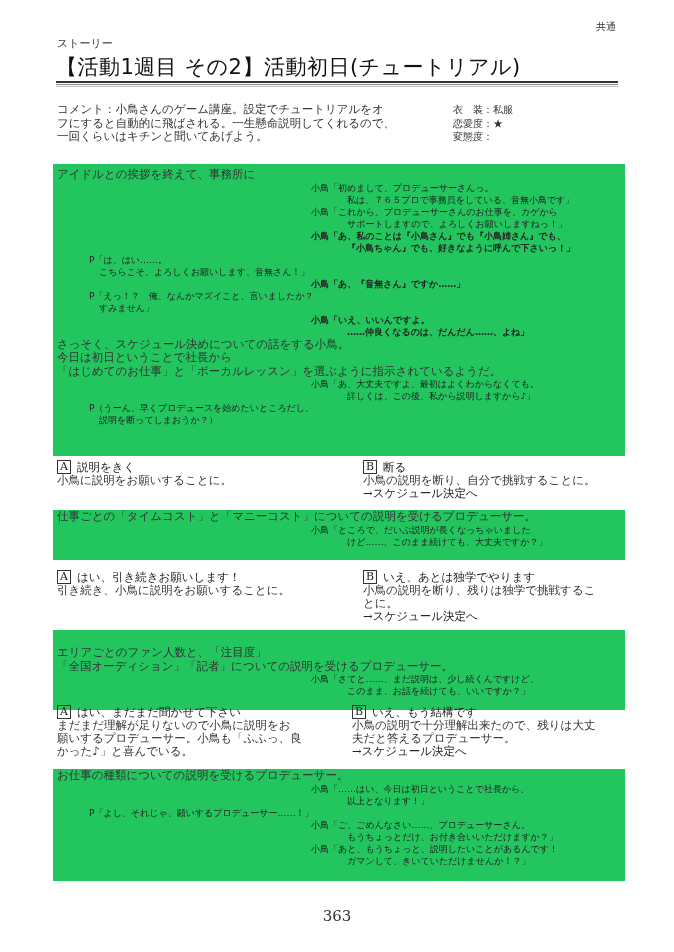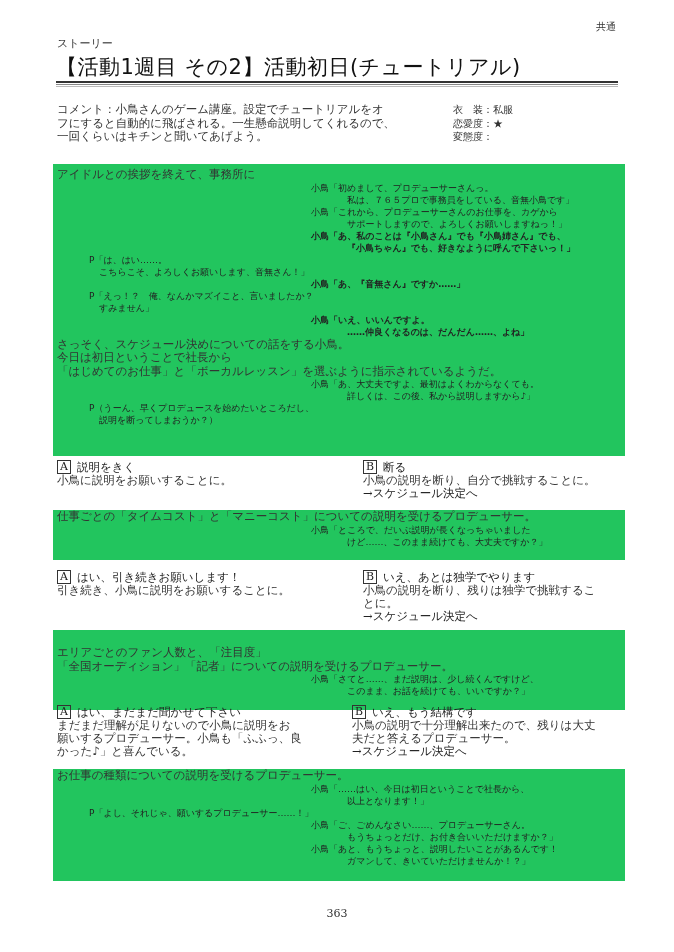--- a/index.html
+++ b/index.html
@@ -22,21 +22,21 @@
   .dlg.bold { font-weight:bold; }
   .right { padding-left:258px; }
   .right .cont { padding-left:36px; }
   .left { padding-left:36px; }
   .left .cont { padding-left:10px; }
   .choice { position:absolute; font-size:11.5px; line-height:13px; color:#333; }
   .choice .head { display:flex; align-items:center; gap:6px; font-size:11.5px; color:#222; }
   .choice .key { display:inline-block; border:1px solid #333; width:12px; height:12px; line-height:12px;
                  text-align:center; font-size:11px; color:#222; }
   .choice .go { color:#222; }
-  .pageno { position:absolute; left:0; width:674px; top:907px; text-align:center; font-size:11px; color:#333; }
+  .pageno { position:absolute; left:0; width:674px; top:907px; text-align:center; font-size:15px; color:#333; }
 </style>
 </head>
 <body>
 
 <div class="page">
   <div class="hdr-section">ストーリー</div>
   <div class="hdr-route">共通</div>
   <div class="title">【活動1週目 その2】活動初日(チュートリアル)</div>
   <div class="rule1"></div>
   <div class="rule2"></div>

